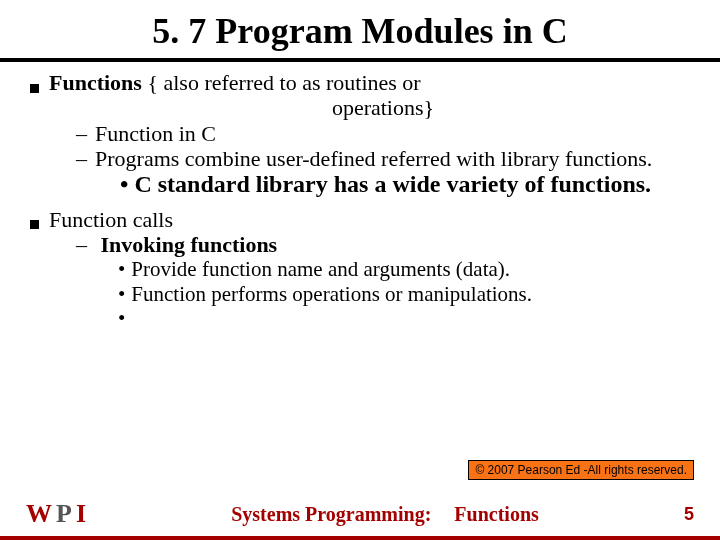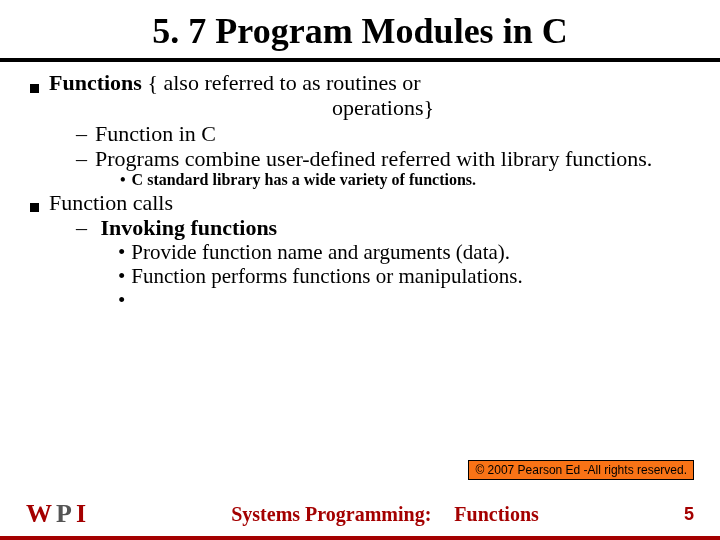--- a/index.html
+++ b/index.html
@@ -31,23 +31,23 @@
   .bullet-sq {
     width: 9px; height: 9px; background:#000;
     margin-top: 11px; margin-right: 10px; flex: 0 0 auto;
   }
   .b1-text { flex: 1; }
   .b1-text .bold { font-weight: bold; }
   .sub-indent { padding-left: 46px; text-align: center; }
   .sublist { padding-left: 46px; }
   .sublist .srow { display:flex; }
   .dash { margin-right: 8px; }
-  .mini { font-size: 16px; font-weight: bold; padding-left: 90px; }
+  .mini { font-size: 24px; font-weight: bold; padding-left: 90px; }
   .mini .dot { margin-right: 6px; }
-  .sect2 { }
+  .sect2 { margin-top: 8px; }
   .invoke { padding-left: 46px; }
   .mini2 { font-size: 21px; padding-left: 88px; }
   .mini2 .mrow { display:flex; }
   .mini2 .dot { margin-right: 6px; }
   .copyright-box {
     position: absolute;
     right: 26px;
     bottom: 60px;
     border: 1px solid #000;
     font-family: Arial, sans-serif;
@@ -128,21 +128,21 @@
     <span class="dash">–</span>
     <span style="font-weight:bold">Invoking functions</span>
   </div>
   <div class="mini2">
     <div class="mrow">
         <div class="dot">•</div>
         <div>Provide function name and arguments (data).</div>
       </div>
     <div class="mrow">
         <div class="dot">•</div>
-        <div>Function performs functions or manipulations.</div>
+        <div>Function performs operations or manipulations.</div>
       </div>
     <div class="mrow">
         <div class="dot">•</div>
       </div>
   </div>
 
 </div>
 
 <div class="copyright-box">© 2007 Pearson Ed -All rights reserved.</div>
 

